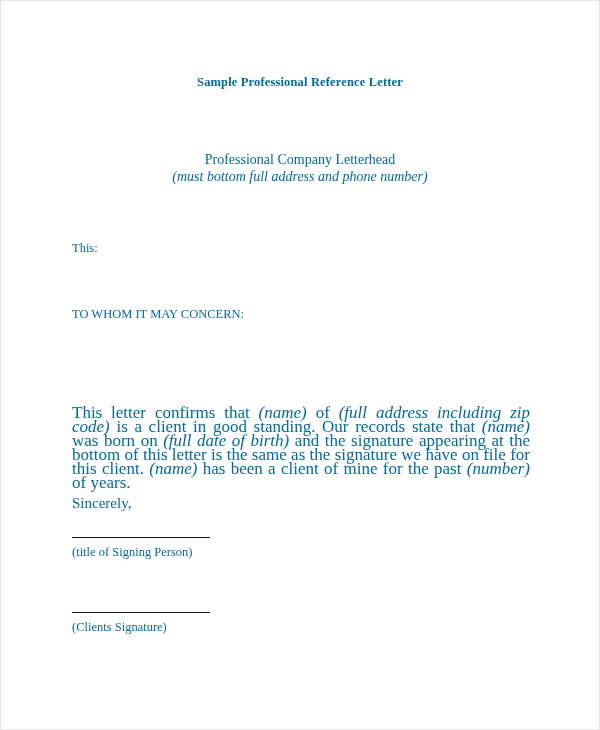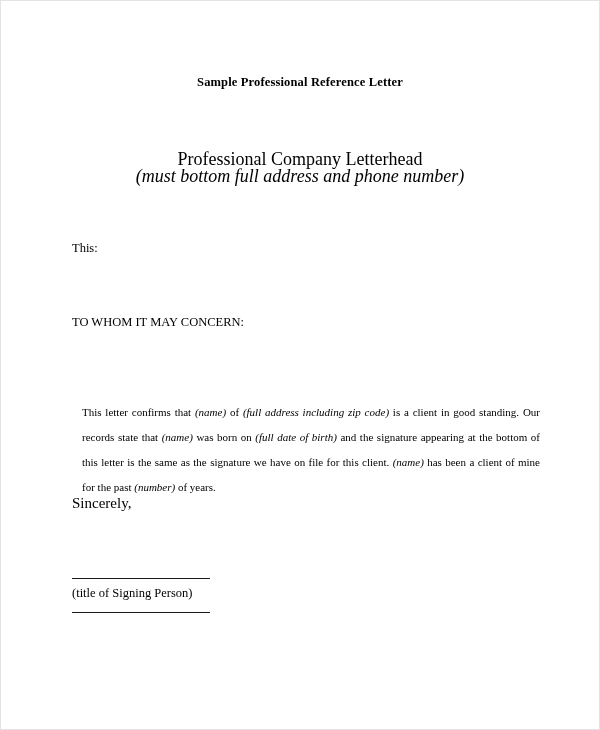--- a/index.html
+++ b/index.html
@@ -9,21 +9,21 @@
   }
 
   .page {
     position: relative;
     width: 600px;
     height: 730px;
     box-sizing: border-box;
     background: #ffffff;
     border: 1px solid #e3e3e3;
     font-family: "Liberation Serif", "DejaVu Serif", serif;
-    color: #000000;
+    color: #0369a1;
     overflow: hidden;
   }
 
   
   .doc-title {
     position: absolute;
     left: 0;
     right: 0;
     top: 74px;
     text-align: center;
@@ -32,50 +32,50 @@
     letter-spacing: 0.15px;
   }
 
   
   .letterhead {
     position: absolute;
     left: 0;
     right: 0;
     top: 150px;
     text-align: center;
-    font-size: 18px;
+    font-size: 14px;
     line-height: 17px;
   }
   .letterhead-sub {
     font-style: italic;
   }
 
   
   .date-line {
     position: absolute;
     left: 71px;
     top: 240px;
     font-size: 12.5px;
   }
 
   .salutation {
     position: absolute;
     left: 71px;
-    top: 314px;
+    top: 306px;
     font-size: 12.5px;
     text-align: right;
   }
 
   .body-paragraph {
     position: absolute;
-    left: 81px;
+    left: 71px;
     top: 388px;
     width: 458px;
-    font-size: 11px;
-    line-height: 25px;
+    font-size: 17px;
+    line-height: 14px;
     text-align: justify;
     text-justify: inter-word;
   }
   .body-paragraph i {
     font-style: italic;
   }
 
   .closing {
     position: absolute;
     left: 71px;
@@ -83,21 +83,21 @@
     font-size: 15px;
   }
 
   
   .sig-block {
     position: absolute;
     left: 71px;
     font-size: 12.5px;
     line-height: 17px;
   }
-  .sig-block.title-sig { top: 536px; margin-top: 41px; }
+  .sig-block.title-sig { top: 536px; }
   .sig-block.client-sig { top: 611px; }
 
   .sig-rule {
     display: block;
     width: 138px;
     height: 0;
     border-bottom: 1.4px solid #1a1a1a;
     margin-bottom: 6px;
   }
 
@@ -126,15 +126,16 @@
 
   <div class="closing">Sincerely,</div>
 
   <div class="sig-block title-sig">
     <span class="sig-rule"></span>
     <span class="sig-caption">(title of Signing Person)</span>
   </div>
 
   <div class="sig-block client-sig">
     <span class="sig-rule"></span>
+    <span class="sig-caption">(Clients Signature)</span>
   </div>
 
 </div>
 
 </body></html>

